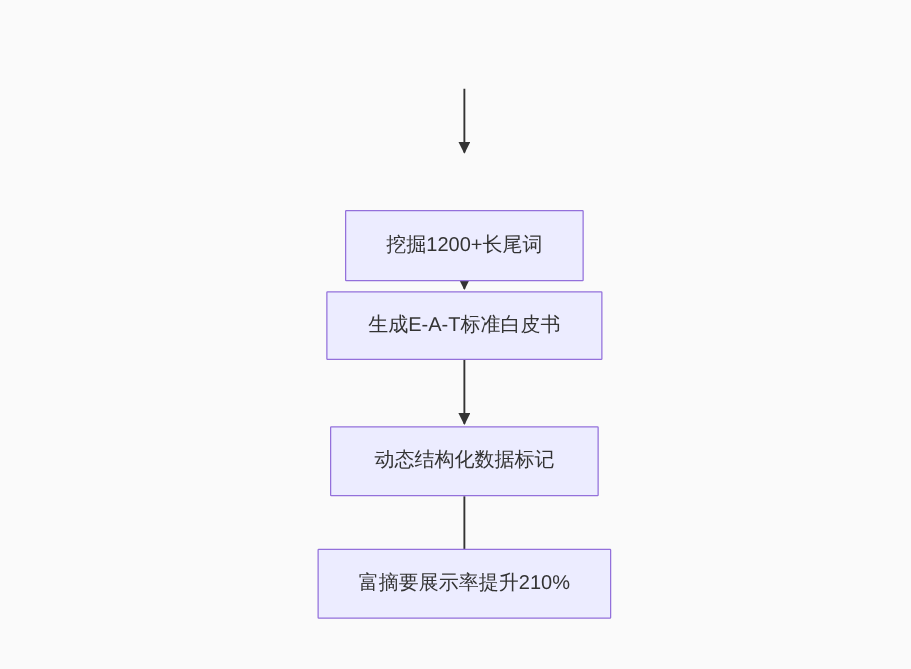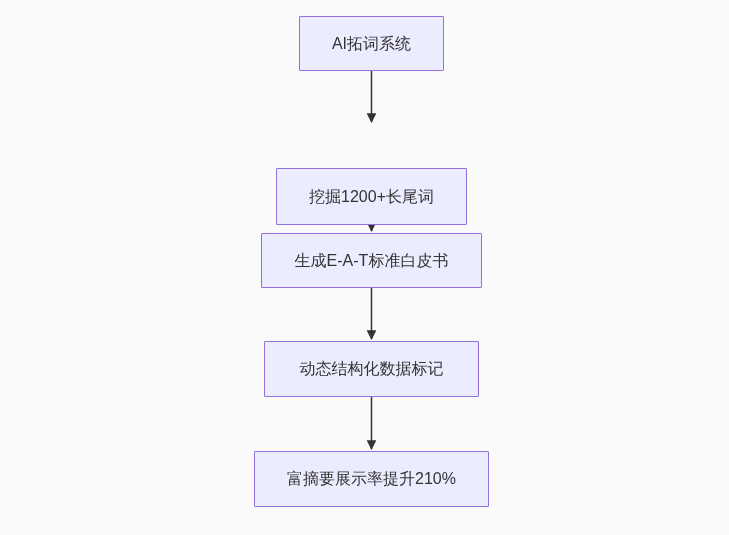--- a/index.html
+++ b/index.html
@@ -31,21 +31,21 @@
     color: var(--node-text);
     font-size: 16px;
     line-height: 1.2;
     text-align: center;
     white-space: nowrap;
   }
   .node-1 { left: 299px; top: 16px;  width: 145px; height: 55px; }
   .node-2 { left: 276px; top: 124px; width: 191px; height: 57px; margin-top: 44px; }
   .node-3 { left: 261px; top: 233px; width: 221px; height: 55px; }
   .node-4 { left: 264px; top: 341px; width: 215px; height: 56px; }
-  .node-5 { left: 254px; top: 451px; width: 235px; height: 56px; }
+  .node-5 { left: 254px; top: 439px; width: 235px; height: 56px; }
   .edges-layer {
     position: absolute;
     left: 0; top: 0;
     width: 729px; height: 535px;
     pointer-events: none;
   }
   .edge-line {
     stroke: var(--arrow);
     stroke-width: 1.5;
     fill: none;
@@ -65,23 +65,20 @@
       <marker id="arrowhead" viewBox="0 0 10 10" refX="9" refY="5" markerWidth="6.5" markerHeight="6.5" orient="auto-start-reverse">
         <path class="arrowhead-path" d="M 0 0 L 10 5 L 0 10 z"></path>
       </marker>
     </defs>
     <line class="edge-line" x1="371.5" y1="71" x2="371.5" y2="122" marker-end="url(#arrowhead)"></line>
     <line class="edge-line" x1="371.5" y1="181" x2="371.5" y2="231" marker-end="url(#arrowhead)"></line>
     <line class="edge-line" x1="371.5" y1="288" x2="371.5" y2="339" marker-end="url(#arrowhead)"></line>
     <line class="edge-line" x1="371.5" y1="397" x2="371.5" y2="449" marker-end="url(#arrowhead)"></line>
   </svg>
 
-  <div class="node node-1">
-    <span>AI拓词系统</span>
-  </div>
 
   <div class="node node-2">
     <span>挖掘1200+长尾词</span>
   </div>
 
   <div class="node node-4">
     <span>动态结构化数据标记</span>
   </div>
 
   <div class="node node-3">

